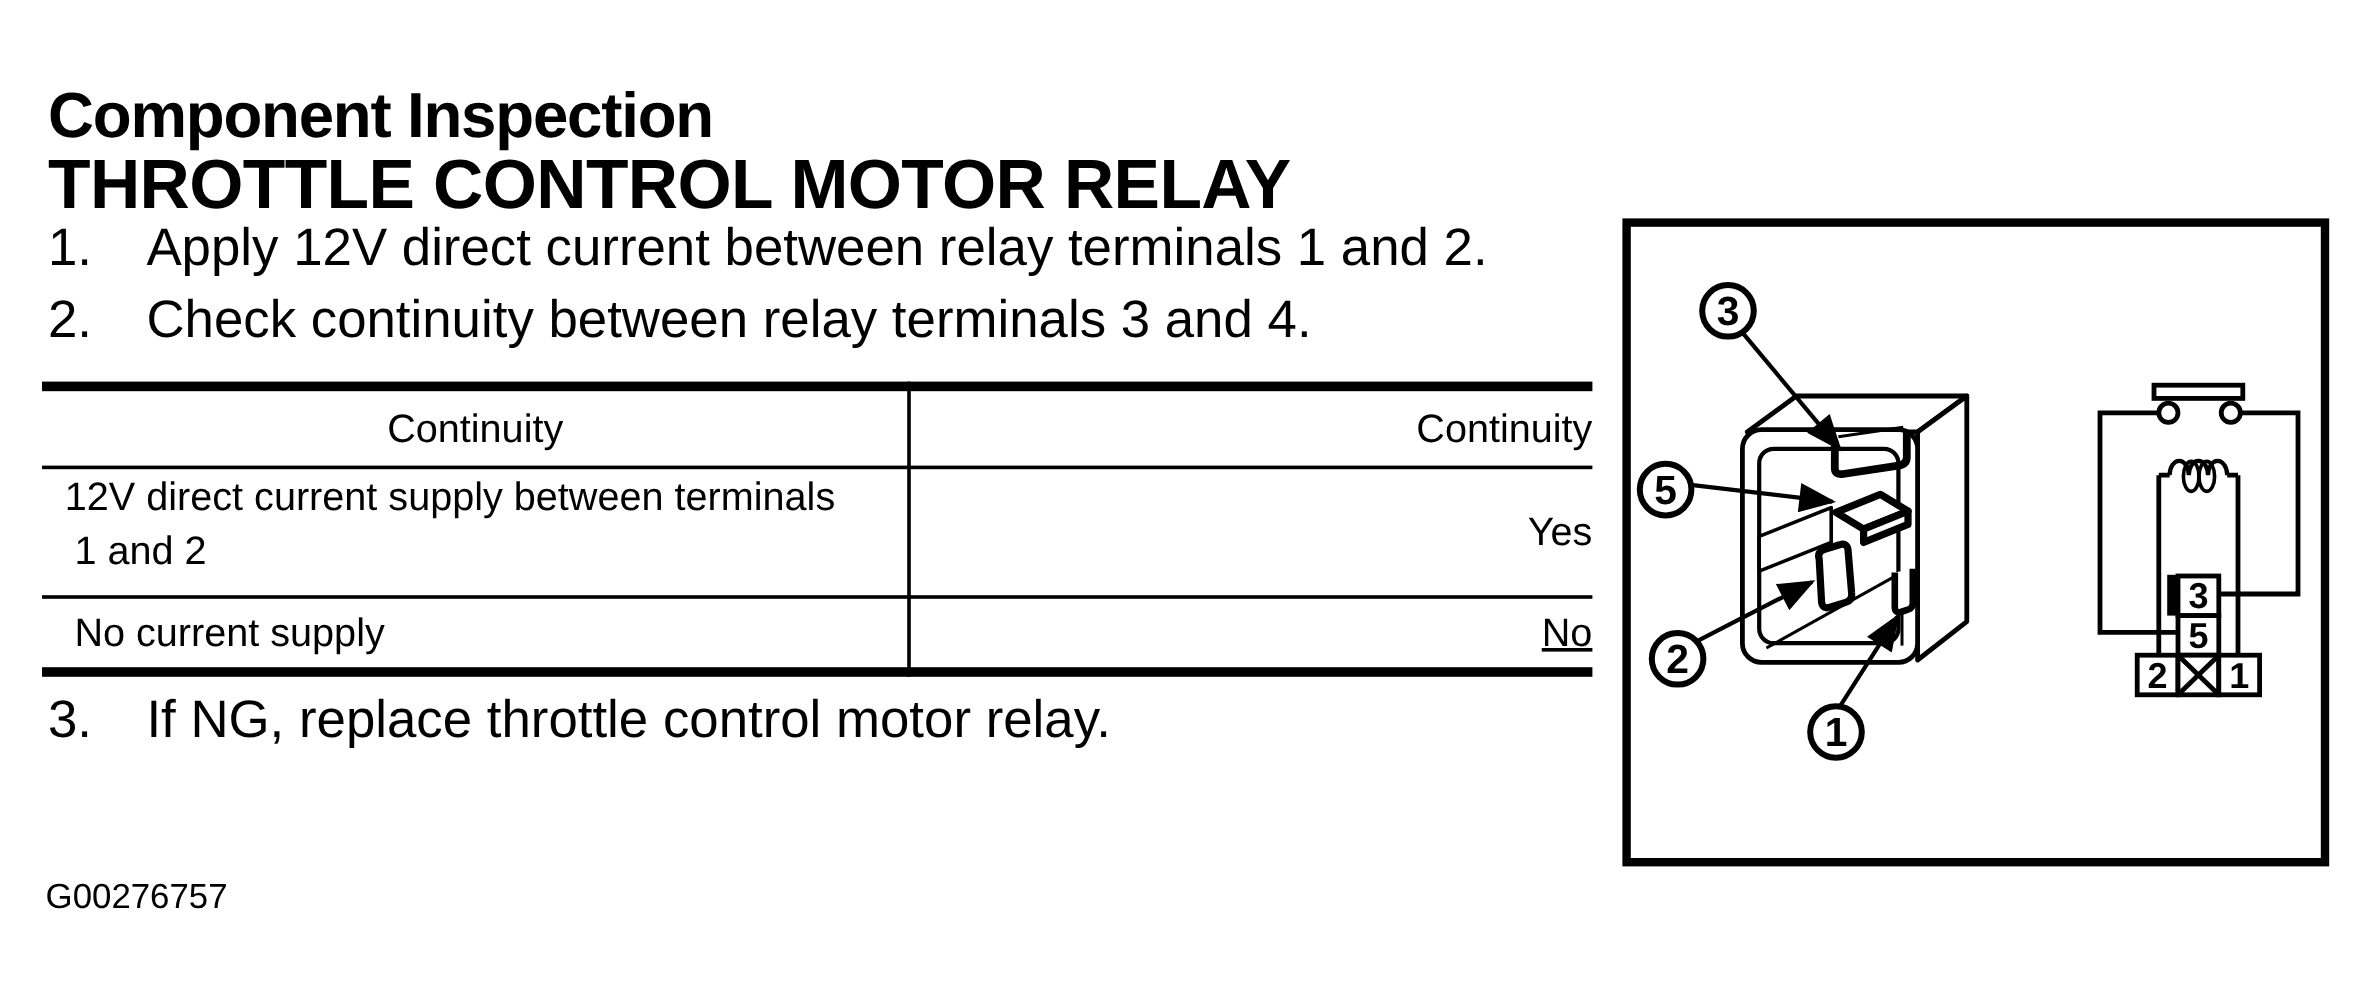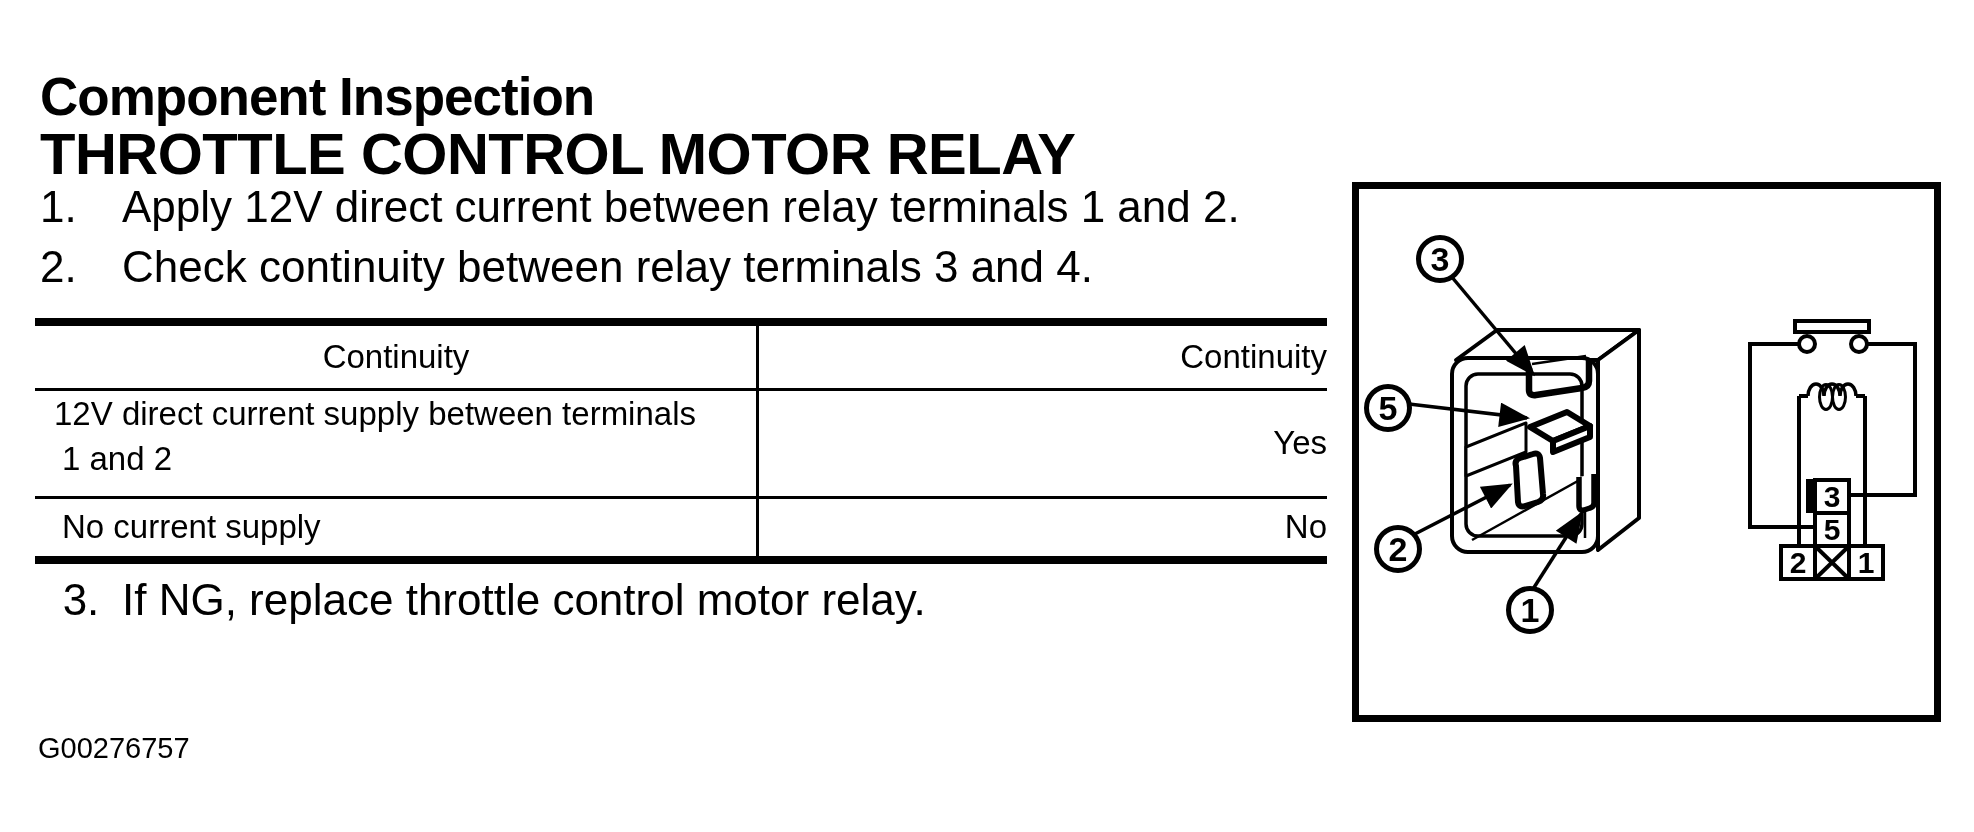--- a/index.html
+++ b/index.html
@@ -8,38 +8,38 @@
     width:1974px; height:832px; background:#ffffff; color:#000;
     font-family:"Liberation Sans", sans-serif; position:relative;
   }
   .abs { position:absolute; }
   .title { left:40px; top:66px; font-size:53px; font-weight:bold; letter-spacing:-1px; white-space:nowrap; }
   .subtitle { left:40px; top:120px; font-size:58px; font-weight:bold; letter-spacing:-0.5px; white-space:nowrap; }
   .step { font-size:44px; line-height:1.2; white-space:nowrap; left:40px; }
   .step .num { display:inline-block; width:82px; }
   #step-1 { top:181px; }
   #step-2 { top:241px; }
-  #step-3 { top:574px;text-align:center; }
+  #step-3 { top:574px; }
   .rule { background:#000; position:absolute; }
   .rule-thick { left:35px; width:1292px; height:8px; }
   .rule-thin  { left:35px; width:1292px; height:3px; }
   #tbl-top { top:318px; }
   #tbl-head-underline { top:388px; }
   #tbl-row-divider { top:496px; }
   #tbl-bottom { top:556px; }
   #tbl-col-divider { left:756px; top:318px; width:3px; height:246px; }
   .cell { position:absolute; font-size:33px; line-height:38px; white-space:nowrap; }
   .col-left-center  { left:35px;  width:722px; text-align:center; }
   .col-right-center { left:759px; width:568px; text-align:right; }
   #th-conditions, #th-continuity { top:338px; }
   #cell-cond1-l1 { left:54px; top:395px;text-align:right; }
   #cell-cond1-l2 { left:62px; top:440px;text-align:center; }
   #cell-yes { top:424px; }
   #cell-cond2 { left:62px; top:508px; }
-  #cell-no { top:508px; }
+  #cell-no { top:508px;text-decoration:underline; }
   .figure-id { left:38px; top:732px; font-size:29px; white-space:nowrap; }
   #figure-svg { left:1350px; top:180px; }
   svg text { font-family:"Liberation Sans", sans-serif; font-weight:bold; }
 </style>
 </head>
 <body>
 
 <div class="abs title">Component Inspection</div>
 <div class="abs subtitle">THROTTLE CONTROL MOTOR RELAY</div>
 

